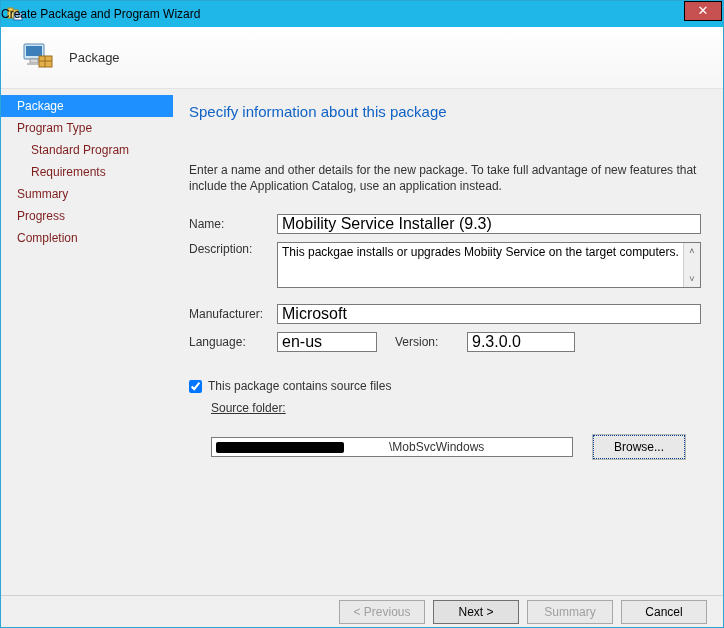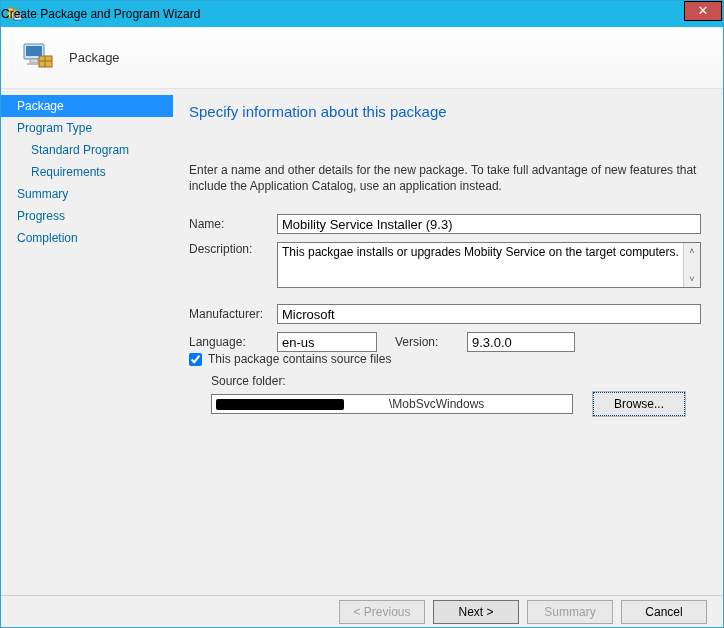--- a/index.html
+++ b/index.html
@@ -70,21 +70,21 @@
     overflow: hidden;
   }
   .sidebar {
     width: 172px;
     background: #f0f0f0;
     padding-top: 6px;
   }
   .nav-item {
     padding: 4px 10px 4px 16px;
     font-size: 12px;
-    color: #0369a1;
+    color: #7f1d1d;
     cursor: pointer;
   }
   .nav-item.sub { padding-left: 30px; }
   .nav-item.selected {
     background: #1e90ff;
     color: #fff;
   }
   .content {
     flex: 1;
     padding: 14px 22px 10px 16px;
@@ -110,21 +110,21 @@
   .form-label {
     width: 88px;
     flex-shrink: 0;
     color: #333;
   }
   .form-input {
     flex: 1;
     height: 20px;
     border: 1px solid #7a7a7a;
     padding: 1px 4px;
-    font-size: 13px;
+    font-size: 16px;
     font-family: inherit;
     background: #fff;
   }
   .desc-wrap {
     flex: 1;
     display: flex;
     border: 1px solid #7a7a7a;
     background: #86efac;
   }
   .desc-text {
@@ -151,24 +151,25 @@
     font-size: 9px;
     color: #606060;
     line-height: 16px;
   }
   .lang-row { display: flex; align-items: center; }
   .lang-row .form-input.short { width: 100px; flex: none; }
   .ver-label { width: 72px; text-align: left; margin-left: 18px; }
   .checkbox-row {
     display: flex; align-items: center; gap: 6px;
     margin-bottom: 8px;
+    margin-top: 27px;
   }
   .checkbox-row input { margin: 0; }
   .source-block { padding-left: 22px; }
-  .source-label { margin-bottom: 4px; }
+  .source-label { margin-bottom: 20px; text-decoration: underline; }
   .source-row { display: flex; align-items: center; gap: 20px; }
   .source-input {
     width: 362px;
     height: 20px;
     border: 1px solid #7a7a7a;
     background: #fff;
     font-size: 12px;
     padding: 0 4px;
     display: flex;
     align-items: center;

